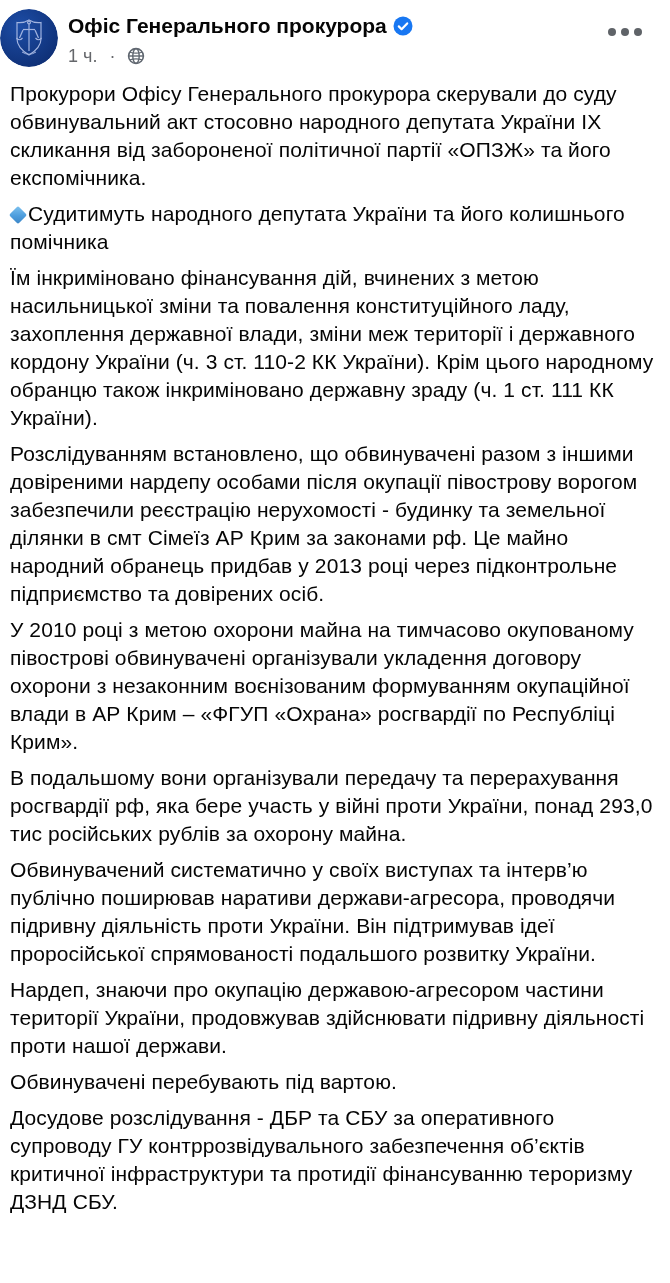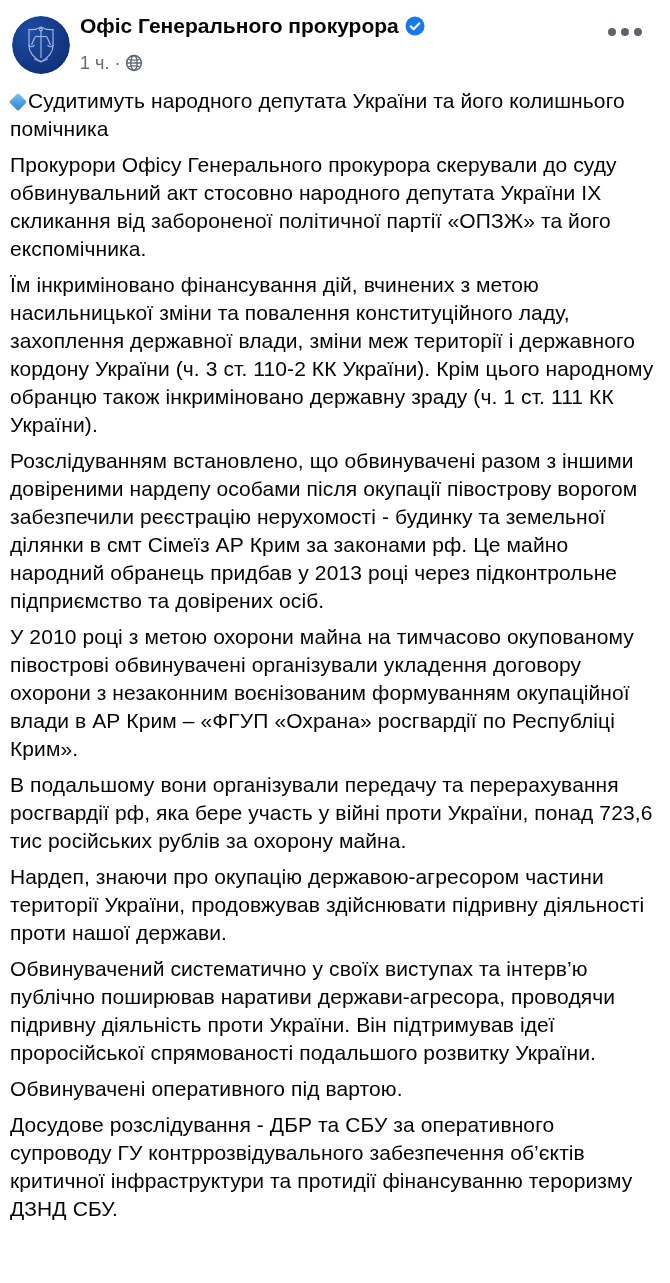--- a/index.html
+++ b/index.html
@@ -12,22 +12,22 @@
   .post {
     width: 670px;
     min-height: 1283px;
     background: #ffffff;
     box-sizing: border-box;
     position: relative;
   }
   
   .post-header {
     display: flex;
-    align-items: flex-end;
-    padding: 9px 12px 0 12px;
+    align-items: center;
+    padding: 9px 12px 0 0;
     position: relative;
   }
   .avatar {
     width: 58px;
     height: 58px;
     border-radius: 50%;
     flex: 0 0 58px;
     overflow: hidden;
     cursor: pointer;
   }
@@ -51,22 +51,22 @@
   }
   .verified {
     width: 20px;
     height: 20px;
     display: inline-flex;
     flex: 0 0 20px;
   }
   .meta-row {
     display: flex;
     align-items: center;
-    gap: 5px;
-    margin-top: 13px;
+    gap: 12px;
+    margin-top: 6px;
     color: #65676b;
     font-size: 18px;
     line-height: 22px;
   }
   .meta-sep { color: #65676b; }
   .globe {
     width: 18px;
     height: 18px;
     display: inline-flex;
   }
@@ -165,25 +165,25 @@
 
     <div class="more-button" title="">
       <span class="dot"></span>
       <span class="dot"></span>
       <span class="dot"></span>
     </div>
 
   </header>
 
   <div class="post-body">
+    <p>Прокурори Офісу Генерального прокурора скерували до суду обвинувальний акт стосовно народного депутата України ІХ скликання від забороненої політичної партії «ОПЗЖ» та його експомічника.</p>
     <p><span class="diamond"></span><span>Судитимуть народного депутата України та його колишнього помічника</span></p>
-    <p>Прокурори Офісу Генерального прокурора скерували до суду обвинувальний акт стосовно народного депутата України ІХ скликання від забороненої політичної партії «ОПЗЖ» та його експомічника.</p>
     <p>Їм інкриміновано фінансування дій, вчинених з метою насильницької зміни та повалення конституційного ладу, захоплення державної влади, зміни меж території і державного кордону України (ч. 3 ст. 110-2 КК України). Крім цього народному обранцю також інкриміновано державну зраду (ч. 1 ст. 111 КК України).</p>
     <p>Розслідуванням встановлено, що обвинувачені разом з іншими довіреними нардепу особами після окупації півострову ворогом забезпечили реєстрацію нерухомості - будинку та земельної ділянки в смт Сімеїз АР Крим за законами рф. Це майно народний обранець придбав у 2013 році через підконтрольне підприємство та довірених осіб.</p>
     <p>У 2010 році з метою охорони майна на тимчасово окупованому півострові обвинувачені організували укладення договору охорони з незаконним воєнізованим формуванням окупаційної влади в АР Крим – «ФГУП «Охрана» росгвардії по Республіці Крим».</p>
-    <p>В подальшому вони організували передачу та перерахування росгвардії рф, яка бере участь у війні проти України, понад 723,6 тис російських рублів за охорону майна.</p>
+    <p>В подальшому вони організували передачу та перерахування росгвардії рф, яка бере участь у війні проти України, понад 293,0 тис російських рублів за охорону майна.</p>
+    <p>Обвинувачений систематично у своїх виступах та інтерв’ю публічно поширював наративи держави-агресора, проводячи підривну діяльність проти України. Він підтримував ідеї проросійської спрямованості подальшого розвитку України.</p>
     <p>Нардеп, знаючи про окупацію державою-агресором частини території України, продовжував здійснювати підривну діяльності проти нашої держави.</p>
-    <p>Обвинувачений систематично у своїх виступах та інтерв’ю публічно поширював наративи держави-агресора, проводячи підривну діяльність проти України. Він підтримував ідеї проросійської спрямованості подальшого розвитку України.</p>
-    <p>Обвинувачені оперативного під вартою.</p>
+    <p>Обвинувачені перебувають під вартою.</p>
     <p>Досудове розслідування - ДБР та СБУ за оперативного супроводу ГУ контррозвідувального забезпечення об’єктів критичної інфраструктури та протидії фінансуванню тероризму ДЗНД СБУ.</p>
   </div>
 
 </div>
 
 </body></html>

